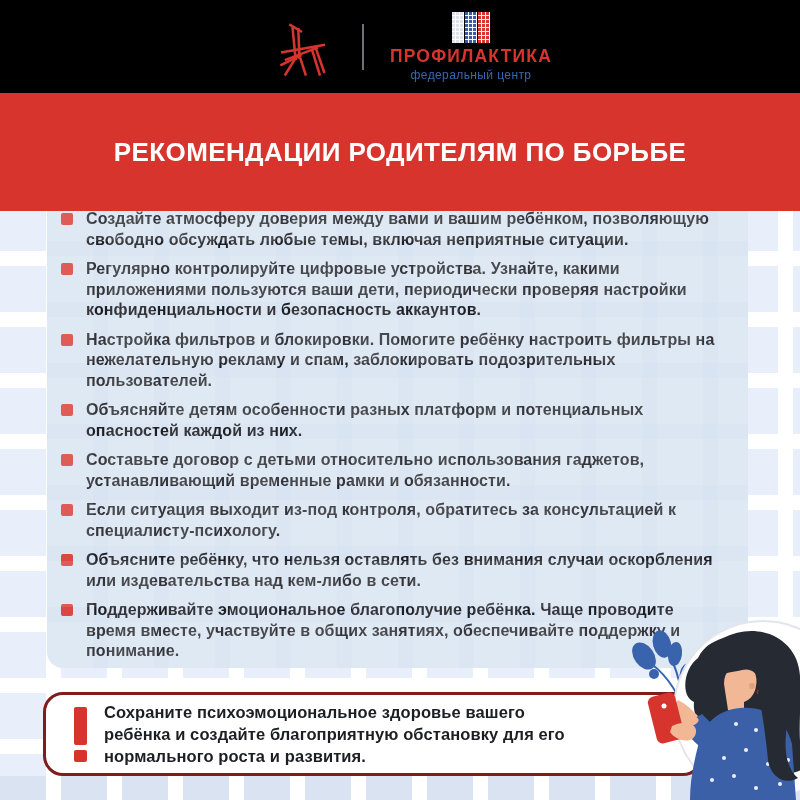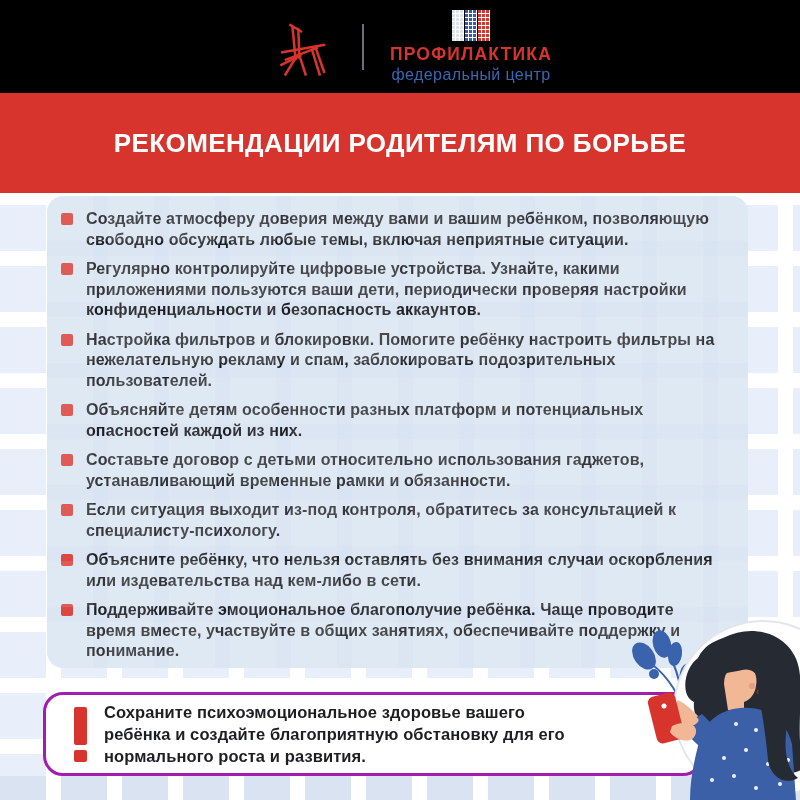--- a/index.html
+++ b/index.html
@@ -9,24 +9,24 @@
   
   .header{position:absolute;top:0;left:0;width:800px;height:93px;background:#000000;display:flex;align-items:center;justify-content:center;gap:26px;z-index:5;padding-left:12px;}
   .chair-logo{width:64px;height:58px;margin-top:2px;}
   .header-divider{width:2px;height:46px;background:#6e7278;}
   .brand{display:flex;flex-direction:column;align-items:center;line-height:1;}
   .flag-mosaic{display:flex;gap:1px;margin-bottom:5px;}
   .flag-col{width:12px;height:31px;background-image:
       repeating-linear-gradient(0deg, transparent 0 3px, #fff 3px 4px),
       repeating-linear-gradient(90deg, var(--c) 0 3px, #fff 3px 4px);}
   .brand-name{font-size:17.5px;font-weight:bold;color:#d7342e;letter-spacing:1.2px;}
-  .brand-sub{font-size:16px;color:#3a67b0;margin-top:4px;letter-spacing:0.4px;}
+  .brand-sub{font-size:12px;color:#3a67b0;margin-top:4px;letter-spacing:0.4px;}
 
   
-  .banner{position:absolute;top:93px;left:0;width:800px;height:100px;background:#d7342e;display:flex;flex-direction:column;align-items:center;justify-content:center;z-index:4;}
+  .banner{position:absolute;top:93px;left:0;width:800px;height:118px;background:#d7342e;display:flex;flex-direction:column;align-items:center;justify-content:center;z-index:4;}
   .banner-title{color:#fff;font-weight:bold;font-size:26px;letter-spacing:0.4px;line-height:33px;text-align:center;}
 
   
   .bg-pattern{position:absolute;top:185px;left:0;width:800px;height:615px;background-color:#fff;
     background-image:
       repeating-linear-gradient(0deg, transparent 0 46px, #fff 46px 61px),
       repeating-linear-gradient(90deg, #e9effa 0 46px, #fff 46px 61px);}
   .bottom-strip{position:absolute;bottom:0;left:0;width:800px;height:24px;
     background-image:repeating-linear-gradient(90deg, #d9e3f2 0 46px, #fff 46px 61px);}
 
@@ -34,21 +34,21 @@
   .panel{position:absolute;top:196px;left:47px;width:701px;height:472px;background:#d8e4f2;border-radius:16px;padding:13px 20px 10px 14px;box-sizing:border-box;z-index:3;}
   .panel::after{content:"";position:absolute;inset:0;border-radius:16px;pointer-events:none;
     background-image:
       repeating-linear-gradient(0deg, rgba(255,255,255,0.10) 0 46px, transparent 46px 61px),
       repeating-linear-gradient(90deg, rgba(255,255,255,0.10) 0 46px, transparent 46px 61px);}
   .item{display:flex;align-items:flex-start;gap:13px;margin-bottom:9px;}
   .bullet{flex:0 0 auto;width:12px;height:12px;background:#d7342e;border-radius:2px;margin-top:4px;}
   .item-text{font-size:16px;font-weight:bold;color:#1d1e23;line-height:20.5px;letter-spacing:0.1px;}
 
   
-  .note-box{position:absolute;top:692px;left:43px;width:660px;height:84px;background:#fff;border:3px solid #a21caf;border-radius:20px;box-sizing:border-box;display:flex;align-items:center;z-index:6;}
+  .note-box{position:absolute;top:692px;left:43px;width:660px;height:84px;background:#fff;border:3px solid #7f1d1d;border-radius:20px;box-sizing:border-box;display:flex;align-items:center;z-index:6;}
   .excl{flex:0 0 auto;margin-left:28px;margin-right:17px;display:flex;flex-direction:column;align-items:center;}
   .excl-bar{width:13px;height:38px;background:#d7342e;border-radius:2px;}
   .excl-dot{width:13px;height:12px;background:#d7342e;border-radius:2px;margin-top:5px;}
   .note-text{font-size:16.5px;font-weight:bold;color:#1d1e23;line-height:22px;max-width:490px;letter-spacing:0.1px;}
 
   
   .illustration{position:absolute;left:628px;top:618px;width:185px;height:182px;z-index:7;}
 </style>
 </head>
 <body>

